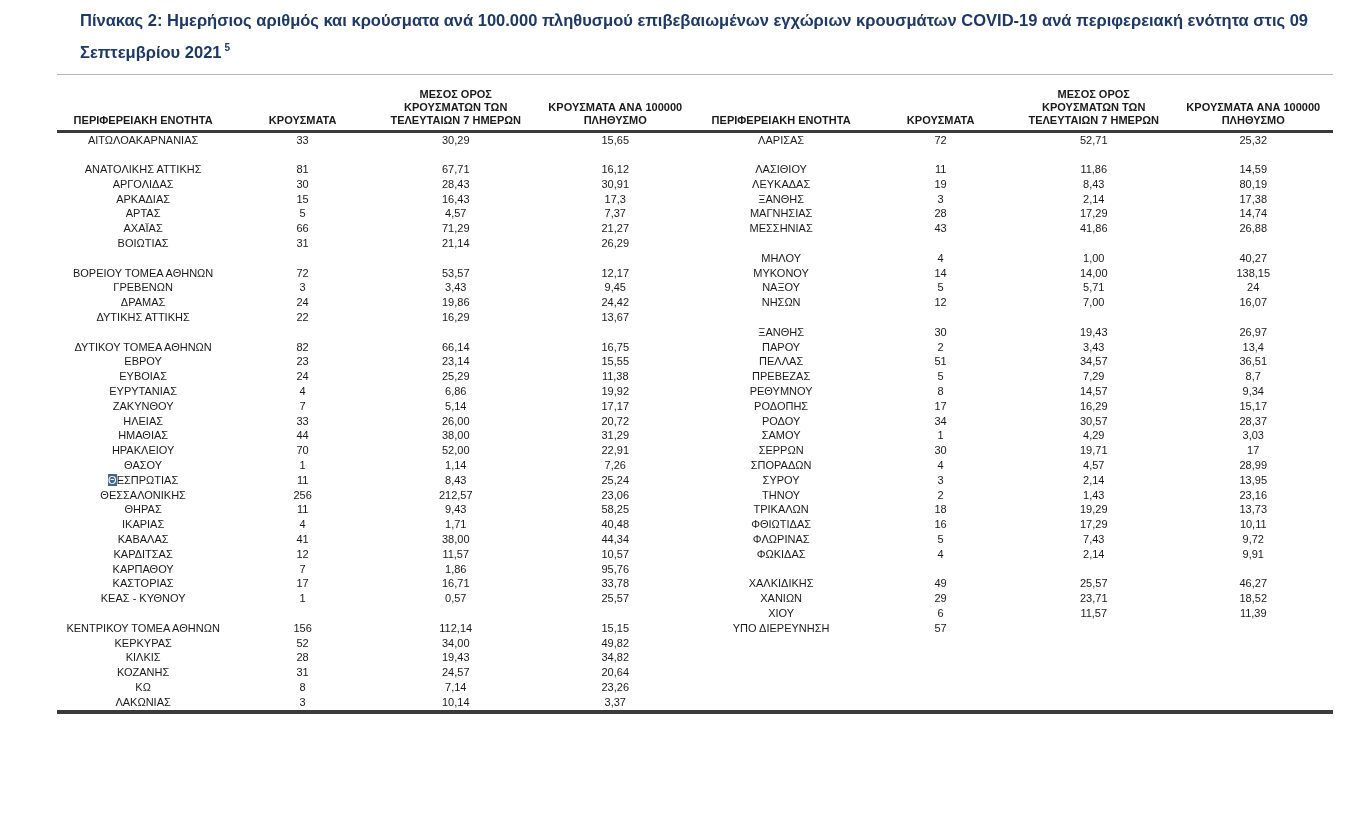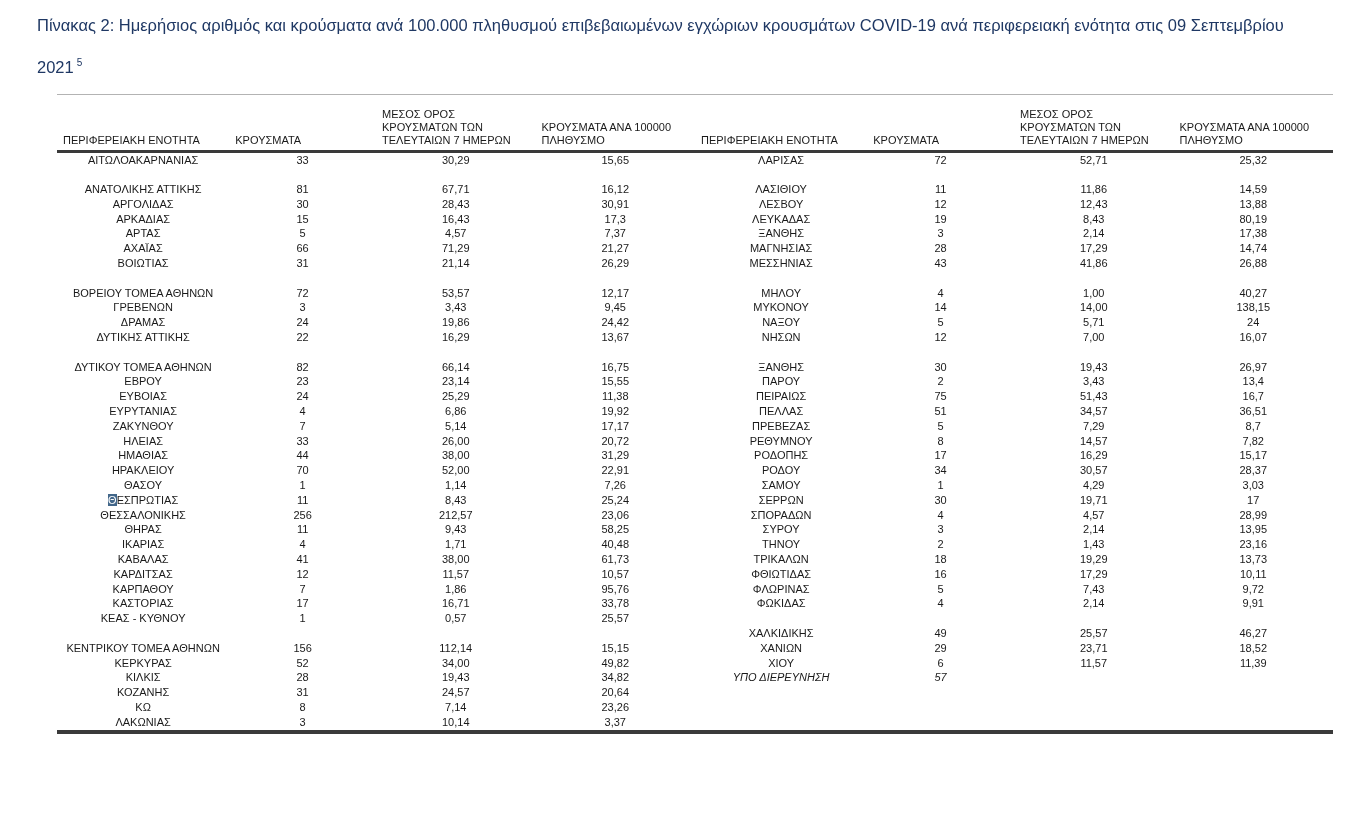--- a/index.html
+++ b/index.html
@@ -3,64 +3,65 @@
 <meta charset="utf-8">
 <style>
   html,body { margin:0; padding:0; background:#ffffff; }
   .page {
     width:1372px; height:828px; position:relative; overflow:hidden;
     background:#ffffff;
     font-family:"Liberation Sans", sans-serif;
     color:#1a1a1a;
   }
   .caption {
-    margin:6px 40px 0 37px;
+    margin:6px 40px 0 80px;
     width:1278px;
     color:var(--title-color,#1f3864);
     font-size:16.5px;
-    line-height:38px;
+    line-height:28px;
+    font-weight:bold;
   }
   .caption sup {
     font-size:10px;
     margin-left:3px;
   }
   .table-area { margin:8px 40px 0 57px; width:1276px; }
   .rule-top { border-top:1.5px solid var(--rule-light,#b3b3b3); height:0; }
   .halves { display:flex; align-items:flex-start; }
   table.half {
     border-collapse:collapse;
     width:50%;
     table-layout:fixed;
   }
   col.c-region { width:27%; }
   col.c-cases { width:23%; }
   col.c-avg7 { width:25%; }
   col.c-per100k { width:25%; }
   thead th {
     vertical-align:bottom;
-    text-align:left;
-    font-weight:normal;
+    text-align:center;
+    font-weight:bold;
     font-size:11px;
     line-height:13px;
     height:52px;
     padding:0 6px 3px 6px;
     border-bottom:3.5px solid var(--rule-dark,#3a3a3a);
     color:#1a1a1a;
   }
   tbody td {
     text-align:center;
     font-size:11px;
     line-height:14.8px;
     height:14.8px;
     padding:0 2px;
     white-space:nowrap;
     overflow:hidden;
   }
   tr.spacer td { height:14.8px; }
-  tr.italic td { font-style:italic; }
+  tr.italic td { }
   .selection {
     background:var(--selection-bg,#43678a);
     color:var(--selection-text,#ffffff);
   }
   .rule-bottom { border-top:4px solid var(--rule-dark,#3a3a3a); height:0; }
 </style>
 </head>
 <body>
 
 <div class="page">
@@ -239,21 +240,21 @@
             <tr>
               <td>ΙΚΑΡΙΑΣ</td>
               <td>4</td>
               <td>1,71</td>
               <td>40,48</td>
             </tr>
             <tr>
               <td>ΚΑΒΑΛΑΣ</td>
               <td>41</td>
               <td>38,00</td>
-              <td>61,73</td>
+              <td>44,34</td>
             </tr>
             <tr>
               <td>ΚΑΡΔΙΤΣΑΣ</td>
               <td>12</td>
               <td>11,57</td>
               <td>10,57</td>
             </tr>
             <tr>
               <td>ΚΑΡΠΑΘΟΥ</td>
               <td>7</td>
@@ -339,26 +340,20 @@
             <tr class="spacer">
               <td colspan="4">&nbsp;</td>
             </tr>
             <tr>
               <td>ΛΑΣΙΘΙΟΥ</td>
               <td>11</td>
               <td>11,86</td>
               <td>14,59</td>
             </tr>
             <tr>
-              <td>ΛΕΣΒΟΥ</td>
-              <td>12</td>
-              <td>12,43</td>
-              <td>13,88</td>
-            </tr>
-            <tr>
               <td>ΛΕΥΚΑΔΑΣ</td>
               <td>19</td>
               <td>8,43</td>
               <td>80,19</td>
             </tr>
             <tr>
               <td>ΞΑΝΘΗΣ</td>
               <td>3</td>
               <td>2,14</td>
               <td>17,38</td>
@@ -411,42 +406,36 @@
               <td>19,43</td>
               <td>26,97</td>
             </tr>
             <tr>
               <td>ΠΑΡΟΥ</td>
               <td>2</td>
               <td>3,43</td>
               <td>13,4</td>
             </tr>
             <tr>
-              <td>ΠΕΙΡΑΙΩΣ</td>
-              <td>75</td>
-              <td>51,43</td>
-              <td>16,7</td>
-            </tr>
-            <tr>
               <td>ΠΕΛΛΑΣ</td>
               <td>51</td>
               <td>34,57</td>
               <td>36,51</td>
             </tr>
             <tr>
               <td>ΠΡΕΒΕΖΑΣ</td>
               <td>5</td>
               <td>7,29</td>
               <td>8,7</td>
             </tr>
             <tr>
               <td>ΡΕΘΥΜΝΟΥ</td>
               <td>8</td>
               <td>14,57</td>
-              <td>7,82</td>
+              <td>9,34</td>
             </tr>
             <tr>
               <td>ΡΟΔΟΠΗΣ</td>
               <td>17</td>
               <td>16,29</td>
               <td>15,17</td>
             </tr>
             <tr>
               <td>ΡΟΔΟΥ</td>
               <td>34</td>

